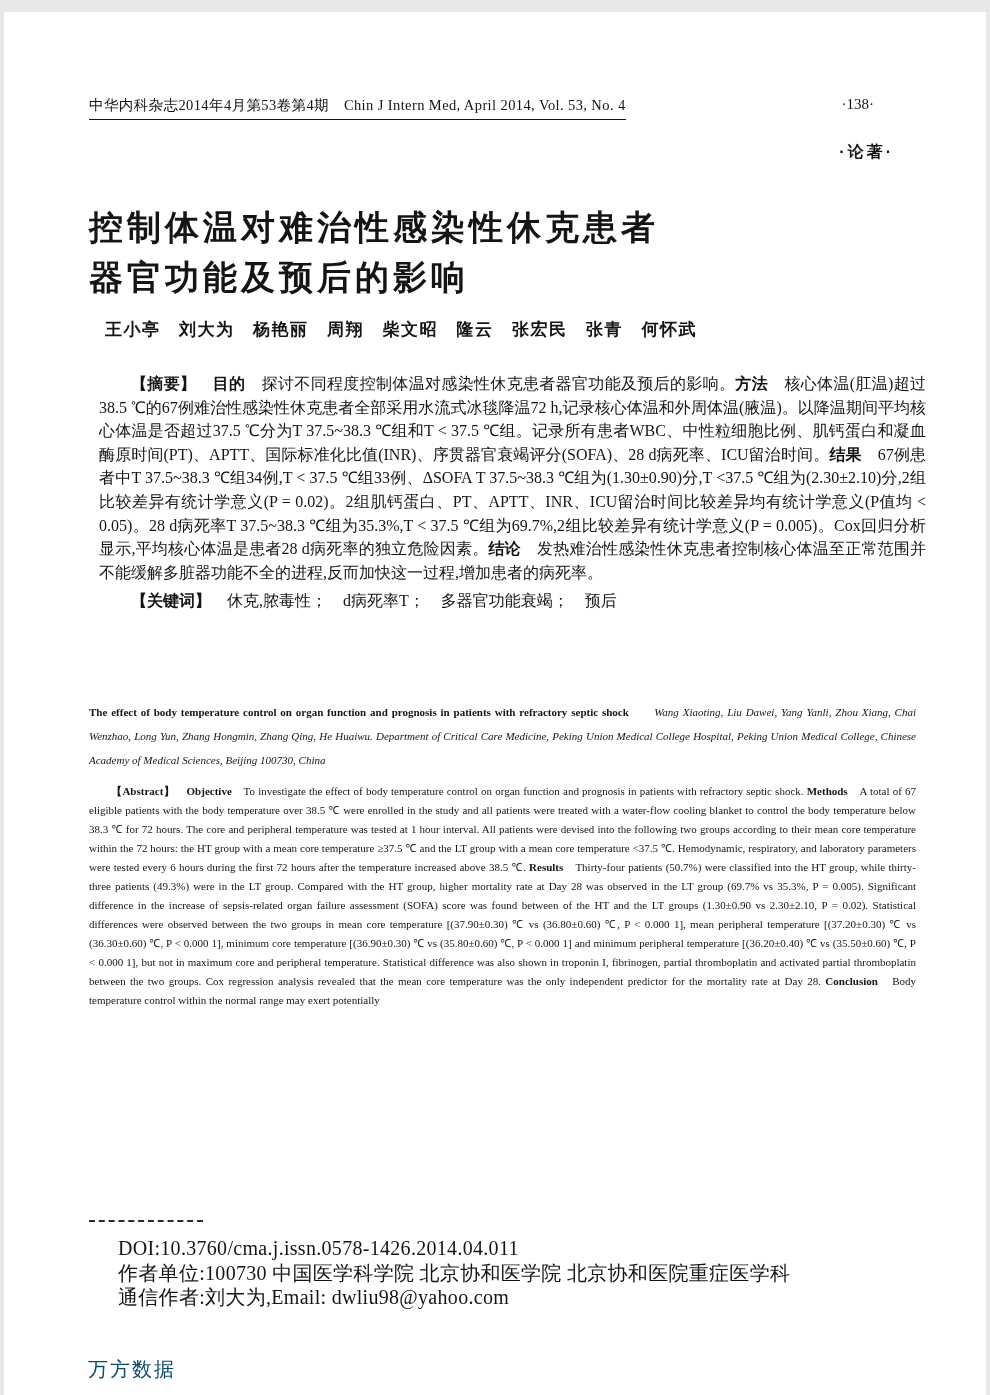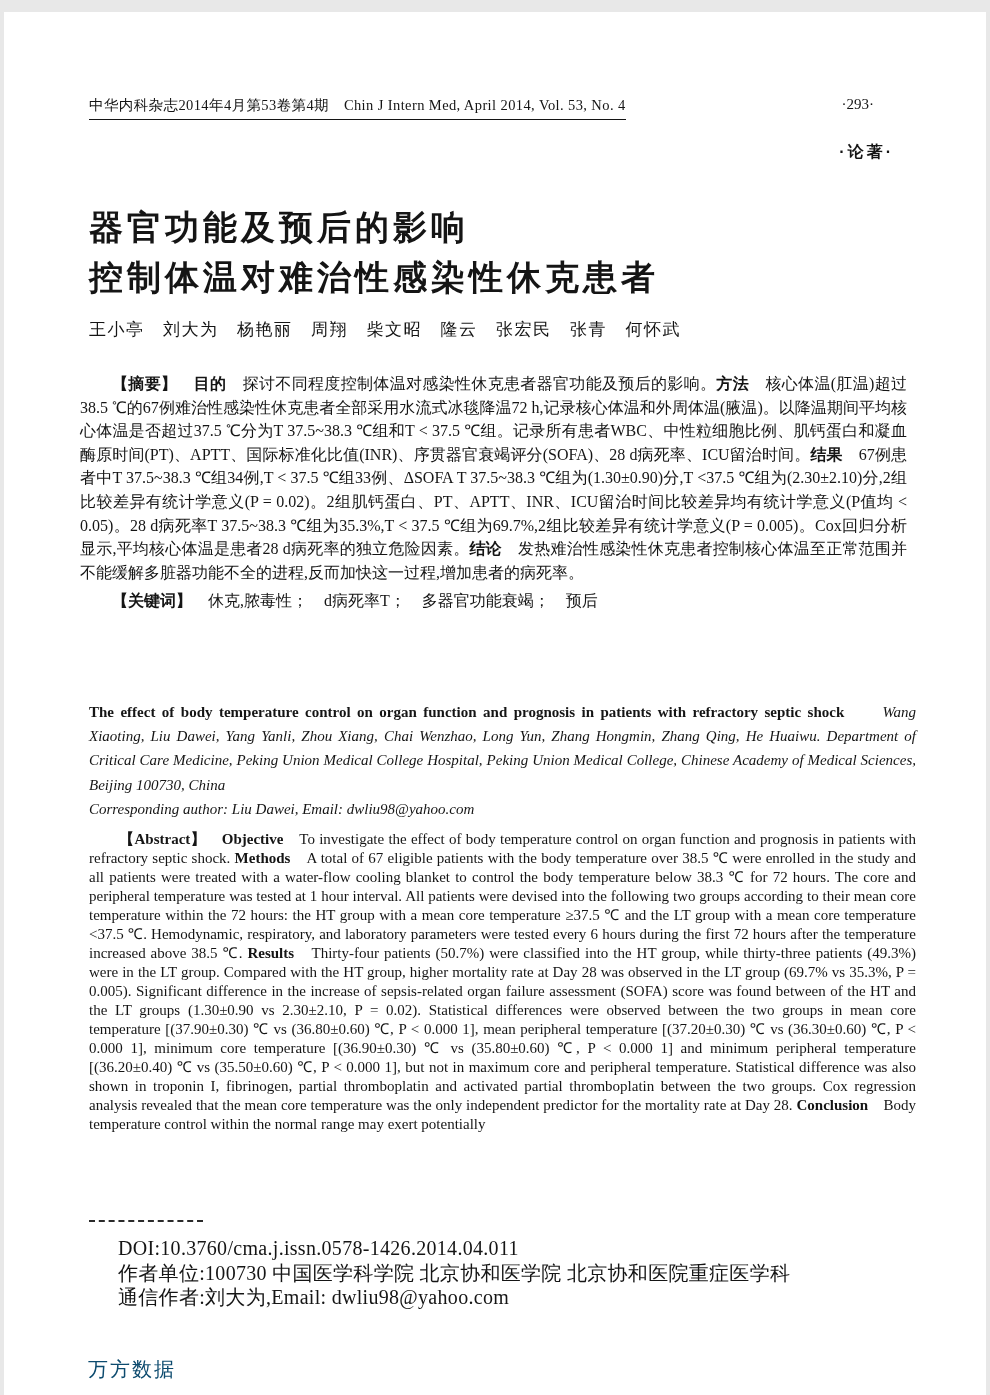--- a/index.html
+++ b/index.html
@@ -32,35 +32,35 @@
     font-family:"Liberation Sans", sans-serif;
   }
   
   .article-title{
     position:absolute;top:190px;left:85px;
     font-size:34px;font-weight:700;line-height:50px;letter-spacing:4px;
     font-family:"Liberation Sans", sans-serif;
   }
   
   .authors-line{
-    position:absolute;top:306px;left:85px;
-    font-size:17px;letter-spacing:1.5px;white-space:pre-wrap;
+    position:absolute;top:306px;left:101px;
+    font-size:17px;letter-spacing:1.5px;white-space:pre-wrap;font-weight:bold;
   }
   
   .cn-abstract-block{
-    position:absolute;top:360px;left:76px;width:827px;
+    position:absolute;top:360px;left:95px;width:827px;
     font-size:16px;line-height:23.6px;text-align:justify;
   }
   .cn-abstract-block p{margin:0;}
   .cn-abstract{text-indent:2em;}
   .cn-keywords{text-indent:2em;margin-top:5px !important;}
   
   .en-block{
     position:absolute;top:688px;left:85px;width:827px;
-    font-size:15px;line-height:24.2px;text-align:justify;
+    font-size:11px;line-height:24.2px;text-align:justify;
   }
   .en-block p{margin:0;}
   .en-abstract{text-indent:2em;margin-top:9px !important;line-height:19px;}
   
   .footnote-separator{
     position:absolute;top:1208px;left:85px;width:114px;height:0;
     border-top:2px dashed #2a2a2a;
   }
   .footnotes{
     position:absolute;top:1224px;left:114px;
@@ -75,40 +75,39 @@
   .seg-bold{font-weight:700;}
   .seg-italic{font-style:italic;}
 </style>
 </head>
 <body>
 
 <div class="page">
 
   <div class="page-header">
     <span class="journal-citation">中华内科杂志2014年4月第53卷第4期　Chin J Intern Med, April 2014, Vol. 53, No. 4</span>
-    <span class="page-number">·293·</span>
+    <span class="page-number">·138·</span>
   </div>
 
   <div class="article-type">·论著·</div>
 
   <h1 class="article-title" style="margin:0;">
+    <div>控制体温对难治性感染性休克患者</div>
     <div>器官功能及预后的影响</div>
-    <div>控制体温对难治性感染性休克患者</div>
   </h1>
 
   <div class="authors-line">王小亭　刘大为　杨艳丽　周翔　柴文昭　隆云　张宏民　张青　何怀武</div>
 
   <div class="cn-abstract-block">
     <p class="cn-abstract"><span class="seg-bold">【摘要】　目的　</span><span>探讨不同程度控制体温对感染性休克患者器官功能及预后的影响。</span><span class="seg-bold">方法　</span><span>核心体温(肛温)超过38.5 ℃的67例难治性感染性休克患者全部采用水流式冰毯降温72 h,记录核心体温和外周体温(腋温)。以降温期间平均核心体温是否超过37.5 ℃分为T 37.5~38.3 ℃组和T &lt; 37.5 ℃组。记录所有患者WBC、中性粒细胞比例、肌钙蛋白和凝血酶原时间(PT)、APTT、国际标准化比值(INR)、序贯器官衰竭评分(SOFA)、28 d病死率、ICU留治时间。</span><span class="seg-bold">结果　</span><span>67例患者中T 37.5~38.3 ℃组34例,T &lt; 37.5 ℃组33例、ΔSOFA T 37.5~38.3 ℃组为(1.30±0.90)分,T &lt;37.5 ℃组为(2.30±2.10)分,2组比较差异有统计学意义(P = 0.02)。2组肌钙蛋白、PT、APTT、INR、ICU留治时间比较差异均有统计学意义(P值均 &lt; 0.05)。28 d病死率T 37.5~38.3 ℃组为35.3%,T &lt; 37.5 ℃组为69.7%,2组比较差异有统计学意义(P = 0.005)。Cox回归分析显示,平均核心体温是患者28 d病死率的独立危险因素。</span><span class="seg-bold">结论　</span><span>发热难治性感染性休克患者控制核心体温至正常范围并不能缓解多脏器功能不全的进程,反而加快这一过程,增加患者的病死率。</span></p>
     <p class="cn-keywords"><span class="seg-bold">【关键词】　</span><span>休克,脓毒性；　d病死率T；　多器官功能衰竭；　预后</span></p>
   </div>
 
   <div class="en-block">
     <p class="en-title"><span class="seg-bold">The effect of body temperature control on organ function and prognosis in patients with refractory septic shock　　</span><span class="seg-italic">Wang Xiaoting, Liu Dawei, Yang Yanli, Zhou Xiang, Chai Wenzhao, Long Yun, Zhang Hongmin, Zhang Qing, He Huaiwu. Department of Critical Care Medicine, Peking Union Medical College Hospital, Peking Union Medical College, Chinese Academy of Medical Sciences, Beijing 100730, China</span></p>
-    <p class="en-corresponding"><span class="seg-italic">Corresponding author: Liu Dawei, Email: dwliu98@yahoo.com</span></p>
     <p class="en-abstract"><span class="seg-bold">【Abstract】　Objective　</span><span>To investigate the effect of body temperature control on organ function and prognosis in patients with refractory septic shock. </span><span class="seg-bold">Methods　</span><span>A total of 67 eligible patients with the body temperature over 38.5 ℃ were enrolled in the study and all patients were treated with a water-flow cooling blanket to control the body temperature below 38.3 ℃ for 72 hours. The core and peripheral temperature was tested at 1 hour interval. All patients were devised into the following two groups according to their mean core temperature within the 72 hours: the HT group with a mean core temperature ≥37.5 ℃ and the LT group with a mean core temperature &lt;37.5 ℃. Hemodynamic, respiratory, and laboratory parameters were tested every 6 hours during the first 72 hours after the temperature increased above 38.5 ℃. </span><span class="seg-bold">Results　</span><span>Thirty-four patients (50.7%) were classified into the HT group, while thirty-three patients (49.3%) were in the LT group. Compared with the HT group, higher mortality rate at Day 28 was observed in the LT group (69.7% vs 35.3%, P = 0.005). Significant difference in the increase of sepsis-related organ failure assessment (SOFA) score was found between of the HT and the LT groups (1.30±0.90 vs 2.30±2.10, P = 0.02). Statistical differences were observed between the two groups in mean core temperature [(37.90±0.30) ℃ vs (36.80±0.60) ℃, P &lt; 0.000 1], mean peripheral temperature [(37.20±0.30) ℃ vs (36.30±0.60) ℃, P &lt; 0.000 1], minimum core temperature [(36.90±0.30) ℃ vs (35.80±0.60) ℃, P &lt; 0.000 1] and minimum peripheral temperature [(36.20±0.40) ℃ vs (35.50±0.60) ℃, P &lt; 0.000 1], but not in maximum core and peripheral temperature. Statistical difference was also shown in troponin I, fibrinogen, partial thromboplatin and activated partial thromboplatin between the two groups. Cox regression analysis revealed that the mean core temperature was the only independent predictor for the mortality rate at Day 28. </span><span class="seg-bold">Conclusion　</span><span>Body temperature control within the normal range may exert potentially</span></p>
   </div>
 
   <div class="footnote-separator"></div>
 
   <div class="footnotes">
     <div>DOI:10.3760/cma.j.issn.0578-1426.2014.04.011</div>
     <div>作者单位:100730 中国医学科学院 北京协和医学院 北京协和医院重症医学科</div>
     <div>通信作者:刘大为,Email: dwliu98@yahoo.com</div>
   </div>

